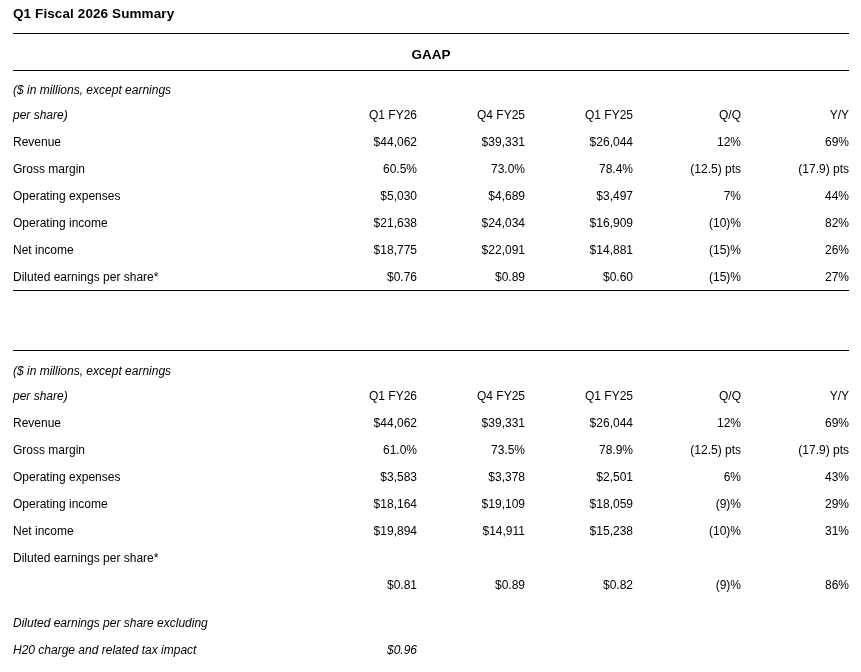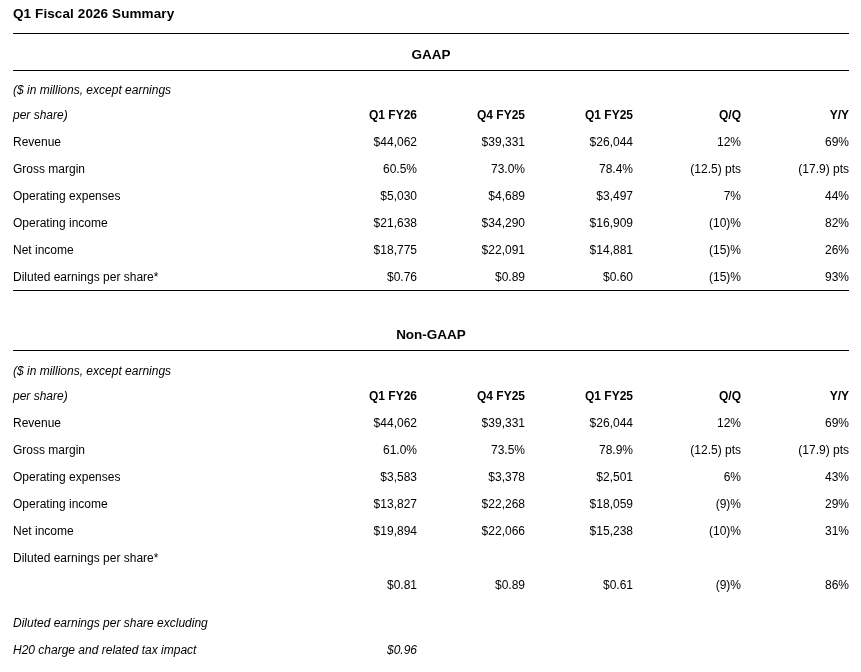--- a/index.html
+++ b/index.html
@@ -61,21 +61,21 @@
   col.c-num   { width: 108px; }
   .lbl {
     text-align: left;
     padding-left: 1px;
   }
   .num {
     text-align: right;
     padding-right: 8px;
   }
   .hdr {
-    font-weight: bold;
+    font-weight: normal;
   }
   .ital {
     font-style: italic;
   }
   .row-h { height: 27px; }
   .row-unit { height: 23px; }
   .row-unit2 { height: 25px; }
   .spacer-sm { height: 11px; }
 </style>
 </head>
@@ -137,47 +137,46 @@
         <td class="lbl">Operating expenses</td>
         <td class="num">$5,030</td>
         <td class="num">$4,689</td>
         <td class="num">$3,497</td>
         <td class="num">7%</td>
         <td class="num">44%</td>
       </tr>
       <tr class="row-h">
         <td class="lbl">Operating income</td>
         <td class="num">$21,638</td>
-        <td class="num">$34,290</td>
+        <td class="num">$24,034</td>
         <td class="num">$16,909</td>
         <td class="num">(10)%</td>
         <td class="num">82%</td>
       </tr>
       <tr class="row-h">
         <td class="lbl">Net income</td>
         <td class="num">$18,775</td>
         <td class="num">$22,091</td>
         <td class="num">$14,881</td>
         <td class="num">(15)%</td>
         <td class="num">26%</td>
       </tr>
       <tr class="row-h">
         <td class="lbl">Diluted earnings per share*</td>
         <td class="num">$0.76</td>
         <td class="num">$0.89</td>
         <td class="num">$0.60</td>
         <td class="num">(15)%</td>
-        <td class="num">93%</td>
+        <td class="num">27%</td>
       </tr>
     </tbody>
   </table>
 
   <div class="rule" style="top:290px;"></div>
 
-  <div class="section-head" style="top:327px;">Non-GAAP</div>
   <div class="rule" style="top:350px;"></div>
 
   <table class="fin" style="top:355px;">
     <colgroup>
       <col class="c-label">
         <col class="c-num">
         <col class="c-num">
         <col class="c-num">
         <col class="c-num">
         <col class="c-num">
@@ -219,47 +218,47 @@
       <tr class="row-h">
         <td class="lbl">Operating expenses</td>
         <td class="num">$3,583</td>
         <td class="num">$3,378</td>
         <td class="num">$2,501</td>
         <td class="num">6%</td>
         <td class="num">43%</td>
       </tr>
       <tr class="row-h">
         <td class="lbl">Operating income</td>
-        <td class="num">$13,827</td>
-        <td class="num">$22,268</td>
+        <td class="num">$18,164</td>
+        <td class="num">$19,109</td>
         <td class="num">$18,059</td>
         <td class="num">(9)%</td>
         <td class="num">29%</td>
       </tr>
       <tr class="row-h">
         <td class="lbl">Net income</td>
         <td class="num">$19,894</td>
-        <td class="num">$22,066</td>
+        <td class="num">$14,911</td>
         <td class="num">$15,238</td>
         <td class="num">(10)%</td>
         <td class="num">31%</td>
       </tr>
       <tr class="row-h">
         <td class="lbl">Diluted earnings per share*</td>
         <td class="num"></td>
         <td class="num"></td>
         <td class="num"></td>
         <td class="num"></td>
         <td class="num"></td>
       </tr>
       <tr class="row-h">
         <td class="lbl"></td>
         <td class="num">$0.81</td>
         <td class="num">$0.89</td>
-        <td class="num">$0.61</td>
+        <td class="num">$0.82</td>
         <td class="num">(9)%</td>
         <td class="num">86%</td>
       </tr>
       <tr class="spacer-sm">
         <td colspan="6"></td>
       </tr>
       <tr class="row-h">
         <td class="lbl ital">Diluted earnings per share excluding</td>
         <td class="num"></td>
         <td class="num"></td>

